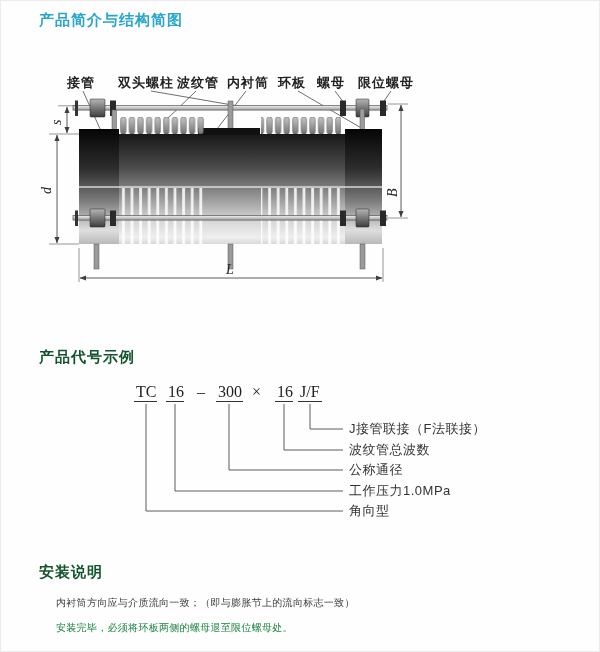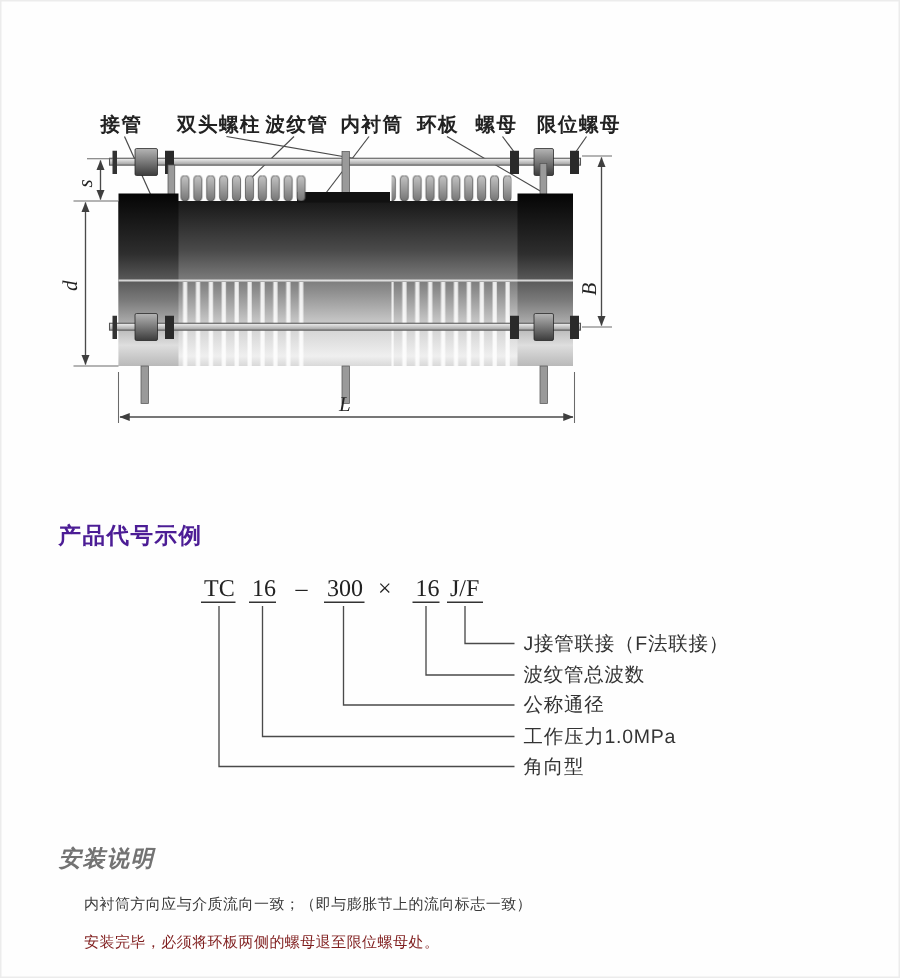--- a/index.html
+++ b/index.html
@@ -36,20 +36,21 @@
   .callout-label{font:13px "Liberation Sans",sans-serif;fill:#333;letter-spacing:0.5px;}
   .leader{stroke:#4a4a4a;stroke-width:0.8;fill:none;}
   .dimline{stroke:#4a4a4a;stroke-width:0.9;fill:none;}
   .extline{stroke:#6a6a6a;stroke-width:0.7;fill:none;}
 </style>
 </head>
 <body>
 
 <div class="page">
 
+  <h2 class="section-title" id="title-intro" style="color: rgb(42, 165, 203);">产品简介与结构简图</h2>
 
   <svg id="diagram-svg" width="450" height="246" viewBox="30 62 450 246" xmlns="http://www.w3.org/2000/svg">
     <defs>
       <linearGradient id="bodyG" x1="0" y1="133" x2="0" y2="243" gradientUnits="userSpaceOnUse">
         <stop offset="0" stop-color="#181818"></stop>
         <stop offset="0.3" stop-color="#4a4a4a"></stop>
         <stop offset="0.55" stop-color="#8f8f8f"></stop>
         <stop offset="0.78" stop-color="#d5d5d5"></stop>
         <stop offset="0.94" stop-color="#efefef"></stop>
         <stop offset="1" stop-color="#d9d9d9"></stop>
@@ -170,21 +171,21 @@
     </g>
 
     <g>
       <line class="extline" x1="78" y1="247" x2="78" y2="281"></line>
       <line class="extline" x1="382" y1="247" x2="382" y2="281"></line>
       <line class="dimline" x1="79" y1="277" x2="381" y2="277" marker-start="url(#ah)" marker-end="url(#ah)"></line>
       <text class="dim-label" x="225" y="273">L</text>
     </g>
   </svg>
 
-  <h2 class="section-title" id="title-code" style="color: #4c1d95;">产品代号示例</h2>
+  <h2 class="section-title" id="title-code" style="color: #14532d;">产品代号示例</h2>
 
   <svg id="codefig-svg" width="475" height="152" viewBox="120 372 475 152" xmlns="http://www.w3.org/2000/svg">
 
     <text class="code-seg" x="135" y="396">TC</text>
     <text class="code-seg" x="167" y="396">16</text>
     <text class="code-seg" x="196" y="396">–</text>
     <text class="code-seg" x="217" y="396">300</text>
     <text class="code-seg" x="251" y="396">×</text>
     <text class="code-seg" x="276" y="396">16</text>
     <text class="code-seg" x="299" y="396">J/F</text>
@@ -205,18 +206,18 @@
       <polyline points="145,403 145,510 342,510"></polyline>
     </g>
 
     <text class="callout-label" x="348" y="432">J接管联接（F法联接）</text>
     <text class="callout-label" x="348" y="453">波纹管总波数</text>
     <text class="callout-label" x="348" y="473">公称通径</text>
     <text class="callout-label" x="348" y="494">工作压力1.0MPa</text>
     <text class="callout-label" x="348" y="514">角向型</text>
   </svg>
 
-  <h2 class="section-title" id="title-install" style="color: #737373; font-style: italic;">安装说明</h2>
+  <h2 class="section-title" id="title-install" style="color: #14532d;">安装说明</h2>
 
   <p class="install-line" id="install-line-1" style="color: rgb(58, 58, 58);">内衬筒方向应与介质流向一致；（即与膨胀节上的流向标志一致）</p>
-  <p class="install-line" id="install-line-2" style="color: #7f1d1d;">安装完毕，必须将环板两侧的螺母退至限位螺母处。</p>
+  <p class="install-line" id="install-line-2" style="color: #15803d;">安装完毕，必须将环板两侧的螺母退至限位螺母处。</p>
 
 </div>
 
 </body></html>

